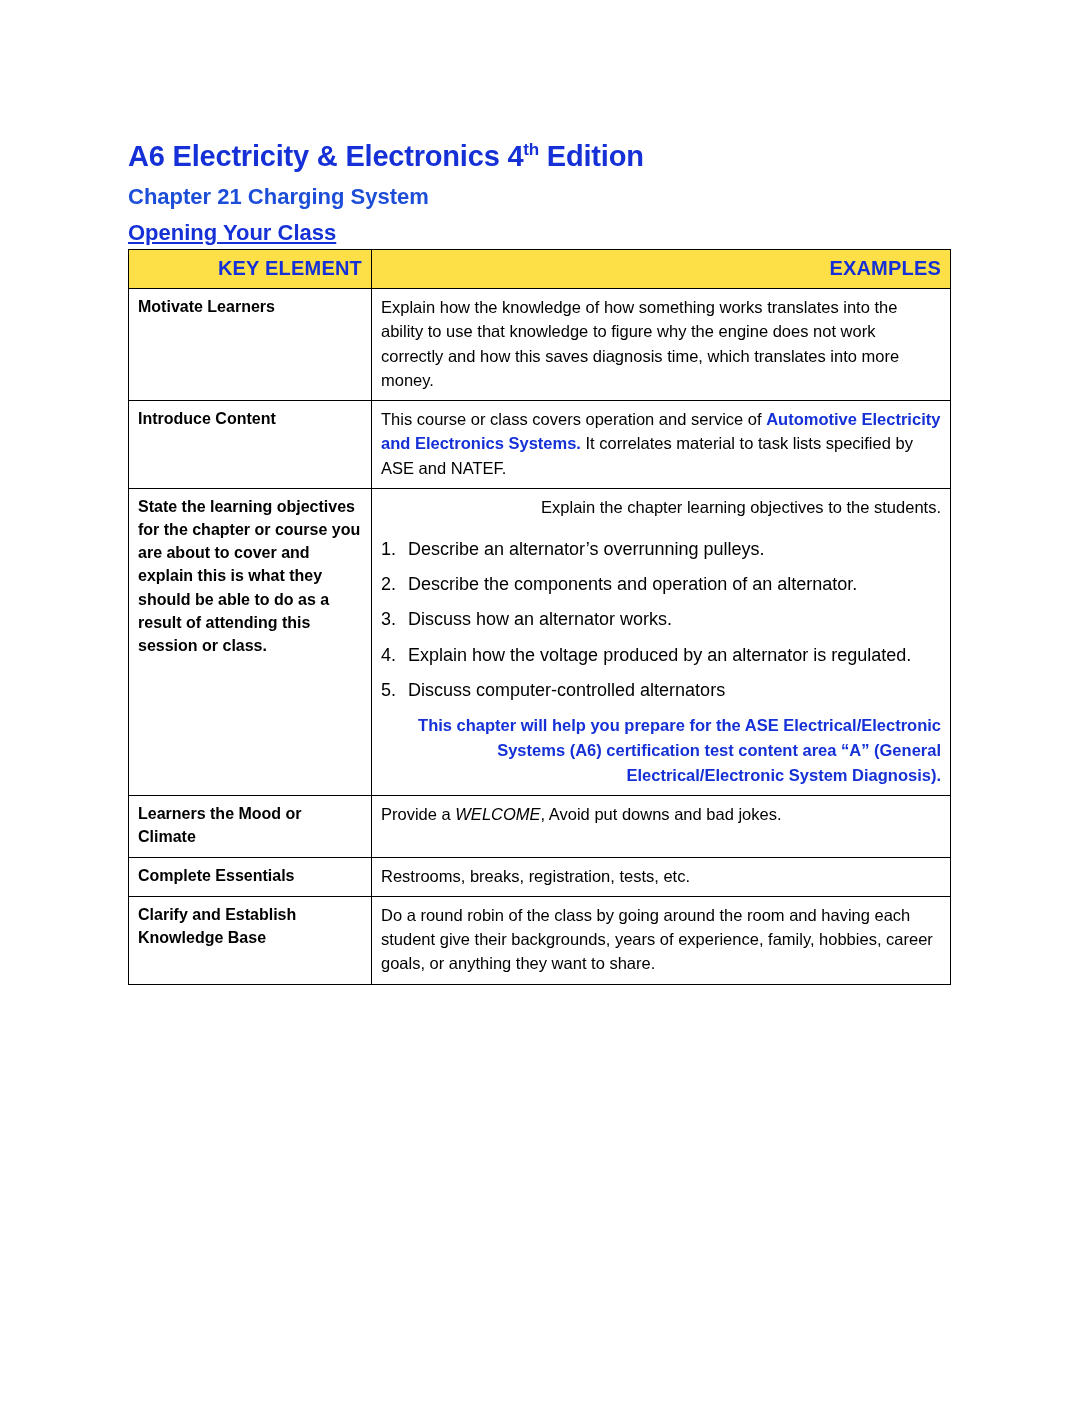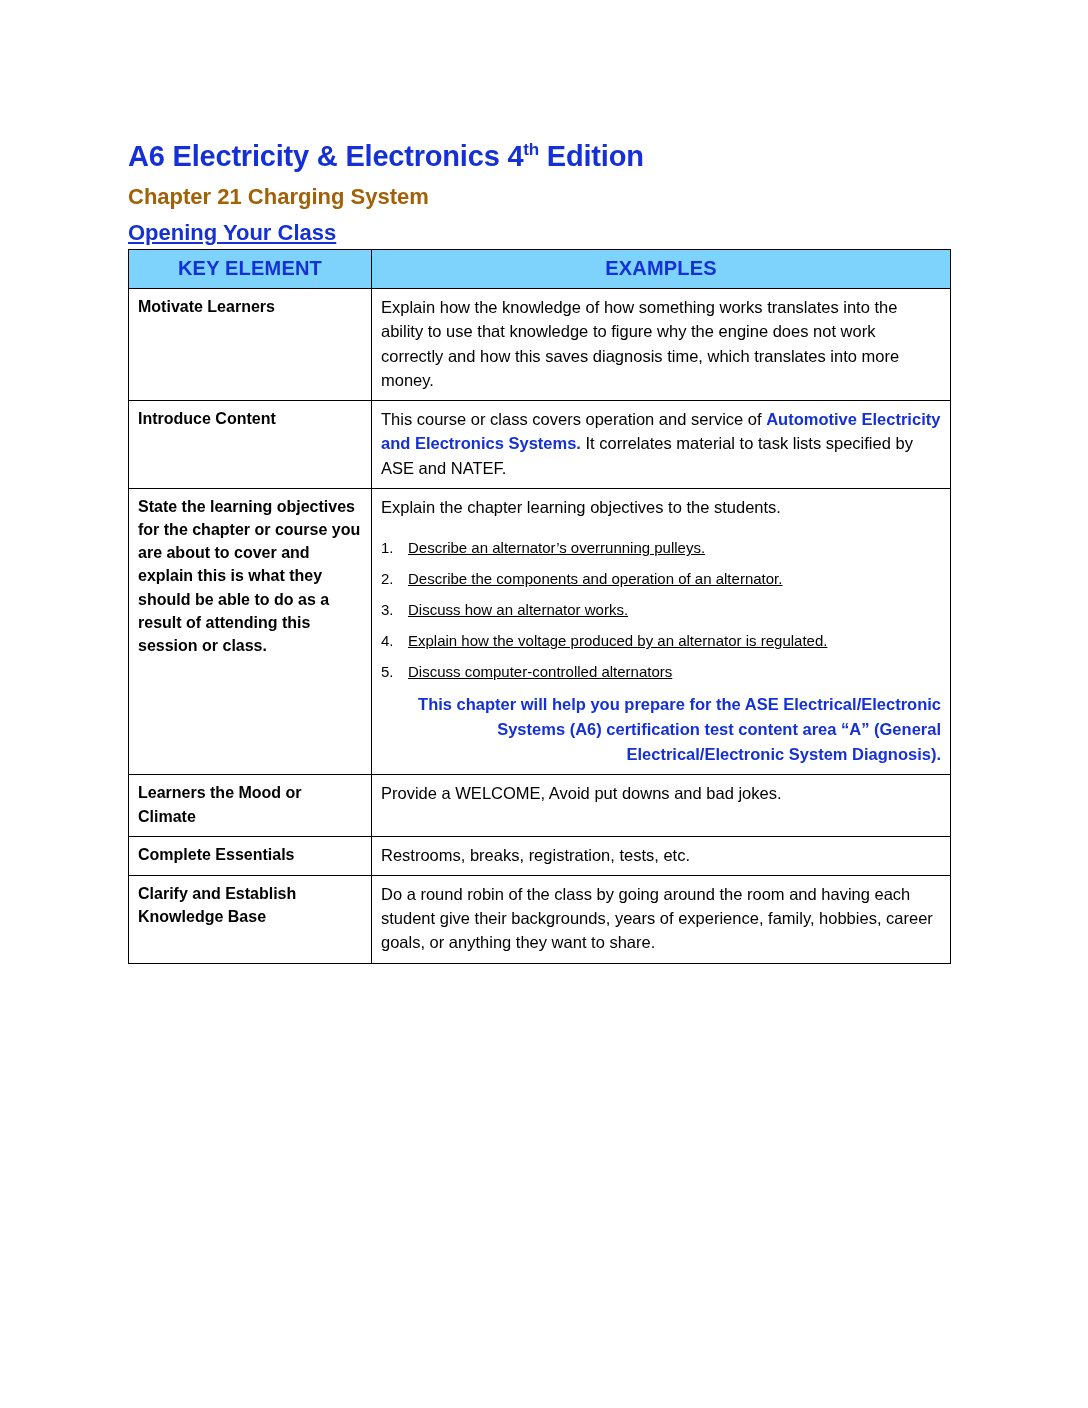--- a/index.html
+++ b/index.html
@@ -36,21 +36,21 @@
     letter-spacing: -0.2px;
   }
   h1.doc-title sup {
     font-size: 17px;
     vertical-align: super;
     line-height: 0;
   }
   h2.doc-subtitle {
     font-size: 22px;
     font-weight: bold;
-    color: #a16207;
+    color: #1d4ed8;
     margin: 0 0 10px 0;
     line-height: 1.15;
   }
   h3.section-head {
     font-size: 22px;
     font-weight: bold;
     color: #1430d6;
     text-decoration: underline;
     margin: 0 0 4px 0;
     line-height: 1.15;
@@ -62,66 +62,65 @@
     border: 1.5px solid #000;
   }
   table.main-table col.c1 { width: 243px; }
   table.main-table col.c2 { width: 579px; }
   table.main-table th, table.main-table td {
     border: 1.5px solid #000;
     vertical-align: top;
     padding: 6px 9px 8px 9px;
   }
   thead th {
-    background: #7dd3fc;
-    text-align: center;
+    background: #fde047;
+    text-align: right;
   }
   .hdr-text {
     font-size: 20px;
     font-weight: bold;
     color: #1430d6;
     letter-spacing: 0.2px;
     line-height: 1.2;
   }
   .key-cell {
     font-size: 16px;
     font-weight: bold;
     color: #000;
     line-height: 1.45;
   }
   .ex-cell {
     font-size: 16.5px;
     color: #000;
     line-height: 1.47;
   }
-  .ex-cell p { margin: 0 0 18px 0; }
+  .ex-cell p { margin: 0 0 18px 0; text-align: right; }
   .blue-bold {
     color: #1430d6;
     font-weight: bold;
   }
   .blue-bold-blk {
     color: #1430d6;
     font-weight: bold;
     display: block;
     line-height: 1.5;
     text-align: right;
   }
-  .italic { }
+  .italic { font-style: italic; }
   ol.objectives {
     list-style: none;
     margin: 8px 0 6px 0;
     padding: 0;
   }
   ol.objectives li {
     margin: 0 0 10px 0;
     padding-left: 27px;
     text-indent: -27px;
     line-height: 1.4;
-    font-size: 15px;
-    text-decoration: underline;
+    font-size: 18px;
   }
   .obj-num { display: inline-block; width: 27px; text-indent: 0; }
   .obj-wrap { text-indent: 0; }
   .intro-line { margin-bottom: 10px; }
   .tall-row td { padding-bottom: 10px; }
   .short-pad { padding-top: 5px; padding-bottom: 5px; }
 </style>
 </head>
 <body>
 

